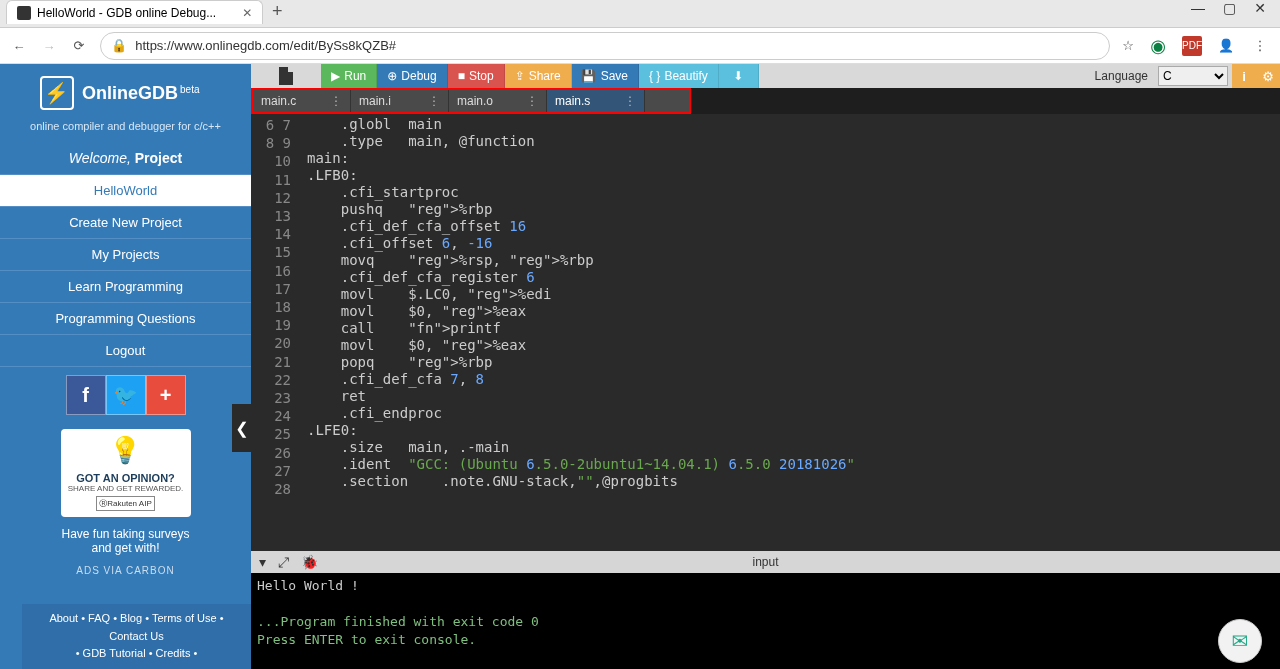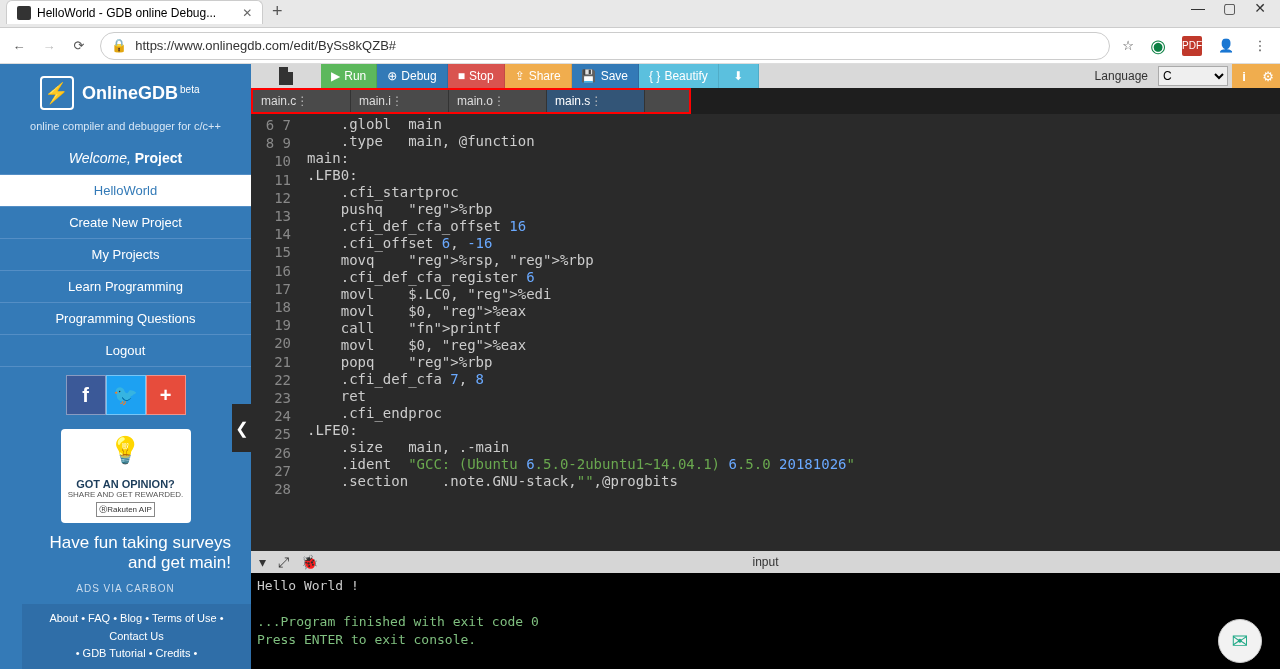--- a/index.html
+++ b/index.html
@@ -40,24 +40,24 @@
 .social-row { display: flex; justify-content: center; gap: 0; margin-top: 8px; }
 .social-btn { width: 40px; height: 40px; color: #fff; display: flex; align-items: center; justify-content: center; font-size: 20px; font-weight: bold; border: 1px solid rgba(255,255,255,0.4); }
 .fb { background: #3b5998; }
 .tw { background: #1da1f2; }
 .at { background: #e74c3c; }
 
 .collapse-handle { position: absolute; right: -1px; top: 340px; width: 20px; height: 48px; background: #2a2a2a; color: #fff; display: flex; align-items: center; justify-content: center; cursor: pointer; font-size: 16px; }
 
 .ad-box { margin: 14px auto 6px; width: 130px; background: #fff; color: #333; padding: 6px; text-align: center; font-size: 10px; border-radius: 4px; }
 .ad-box .bulb { font-size: 26px; color: #28a; }
-.ad-box .opinion { font-weight: bold; font-size: 11px; color: #1b3c5a; margin-top: 12px; }
+.ad-box .opinion { font-weight: bold; font-size: 11px; color: #1b3c5a; margin-top: 6px; }
 .ad-box .small { font-size: 8px; color: #555; }
 .ad-box .rak { background: #fff; border: 1px solid #888; font-size: 8px; margin-top: 3px; padding: 1px 2px; display: inline-block; }
-.survey-text { text-align: right; font-size: 17px; padding: 4px 20px; color: #fff; }
+.survey-text { text-align: center; font-size: 12px; padding: 4px 20px; color: #fff; }
 .ads-via { text-align: center; font-size: 10px; letter-spacing: 1px; padding: 6px; color: #cde; }
 
 .footer-links { position: absolute; bottom: 0; left: 0; right: 0; text-align: center; font-size: 11px; padding: 6px 4px; line-height: 1.6; color: #fff; background: #2f6ea8; margin-left: 22px; }
 .footer-links span { white-space: nowrap; }
 
 
 .main { flex: 1; display: flex; flex-direction: column; background: #1e1e1e; position: relative; }
 .toolbar { height: 24px; background: #d9d9d9; display: flex; align-items: stretch; }
 .toolbar .tbtn { display: flex; align-items: center; gap: 4px; padding: 0 10px; color: #fff; font-size: 12px; cursor: pointer; border-right: 1px solid rgba(0,0,0,0.1); }
 .newfile-area { width: 70px; background: #d9d9d9; display: flex; align-items: center; justify-content: center; }
@@ -71,21 +71,21 @@
 .beautify { background: #5bc0de; }
 .download { background: #5bc0de; width: 40px; justify-content: center; }
 .toolbar .spacer { flex: 1; background: #d9d9d9; }
 .lang-label { display: flex; align-items: center; padding: 0 6px; font-size: 12px; color: #333; background: #d9d9d9; }
 .lang-select { width: 70px; border: 1px solid #aaa; font-size: 12px; margin: 2px 4px; }
 .about-btn { width: 24px; background: #f0ad4e; display: flex; align-items: center; justify-content: center; color: #fff; font-weight: bold; cursor: pointer; }
 .gear-btn { width: 24px; background: #f0ad4e; display: flex; align-items: center; justify-content: center; color: #fff; cursor: pointer; }
 
 .file-tabs { height: 26px; background: #4a4a4a; display: flex; position: relative; border: 2px solid red; width: 440px; }
 .file-tabs-wrap { display:flex; height: 26px; }
-.ftab { width: 98px; display: flex; align-items: center; padding: 0 8px; color: #ddd; font-size: 12px; background: #4a4a4a; border-right: 1px solid #333; cursor: pointer; }
+.ftab { width: 98px; display: flex; align-items: center; justify-content: space-between; padding: 0 8px; color: #ddd; font-size: 12px; background: #4a4a4a; border-right: 1px solid #333; cursor: pointer; }
 .ftab.active { background: #357; color: #fff; }
 .ftab .more { color: #bbb; cursor: pointer; }
 
 .editor { flex: 1; background: #2a2a2a; color: #ccc; font-family: "Consolas", monospace; font-size: 14px; overflow: hidden; display: flex; }
 .gutter { width: 48px; background: #2a2a2a; color: #888; text-align: right; padding-right: 8px; line-height: 18.2px; padding-top: 2px; }
 .code { flex: 1; padding-left: 8px; line-height: 17px; white-space: pre; padding-top: 2px; }
 .code .num { color: #6aa9ff; }
 .code .str { color: #6aa84f; }
 
 .io-bar { height: 22px; background: #d6d6d6; display: flex; align-items: center; padding-left: 8px; gap: 12px; position: relative; }
@@ -158,21 +158,21 @@
       <div class="social-btn at">+</div>
     </div>
     <div class="collapse-handle">❮</div>
     <div class="ad-box">
       <div class="bulb">💡</div>
       <div class="opinion">GOT AN OPINION?</div>
       <div class="small">SHARE AND GET REWARDED.</div>
       <div class="rak">ⓇRakuten AIP</div>
     </div>
     <div class="survey-text">
-      <span>Have fun taking surveys</span><br><span>and get main!</span>
+      <span>Have fun taking surveys</span><br><span>and get with!</span>
     </div>
     <div class="ads-via">ADS VIA CARBON</div>
     <div class="footer-links">
       <span>About</span> •
       <span>FAQ</span> •
       <span>Blog</span> •
       <span>Terms of Use</span> •
       <span>Contact Us</span><br>
       • <span>GDB Tutorial</span> •
       <span>Credits</span> •

